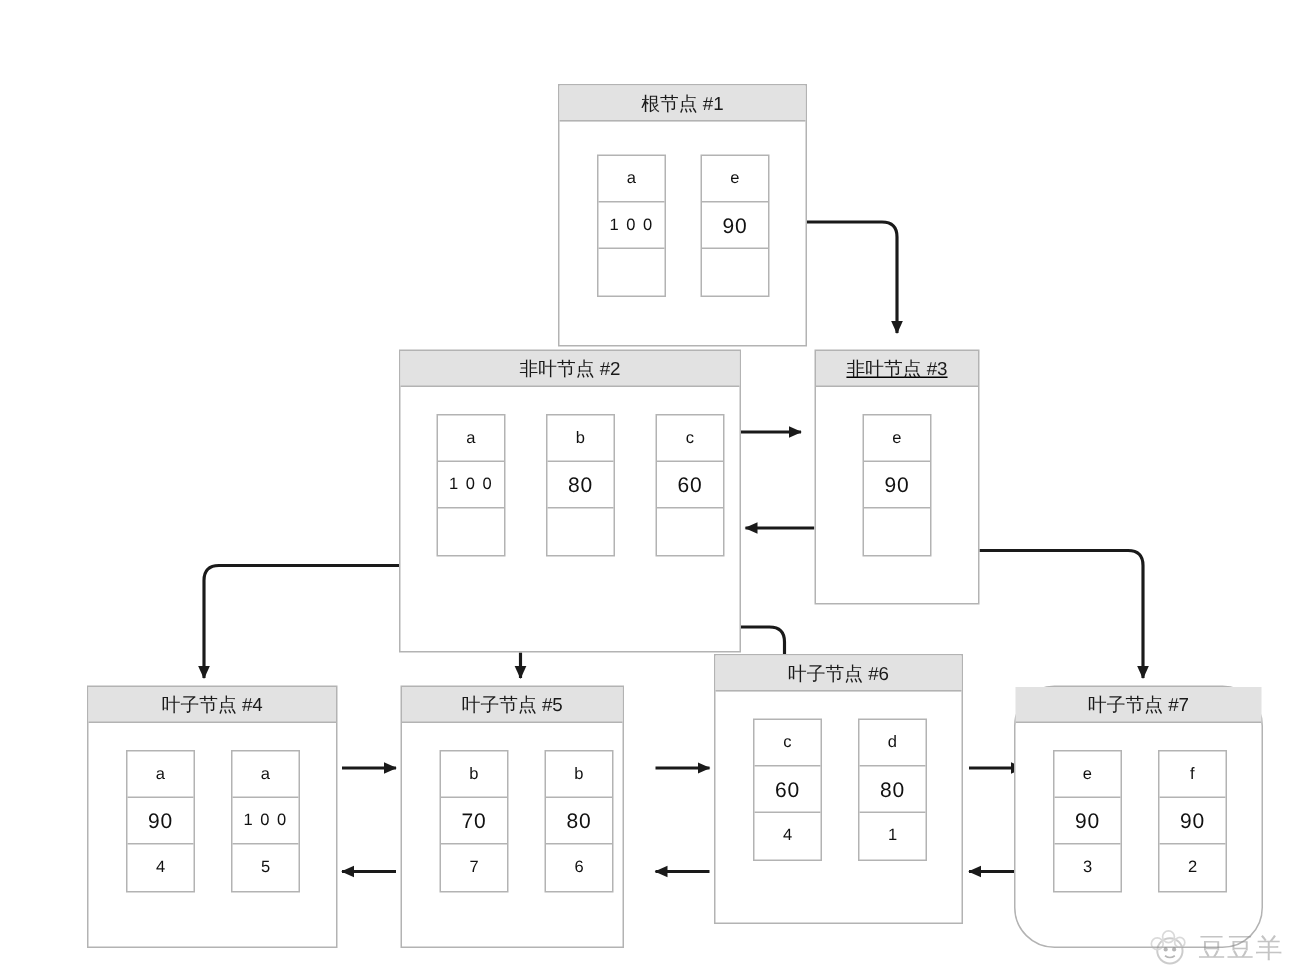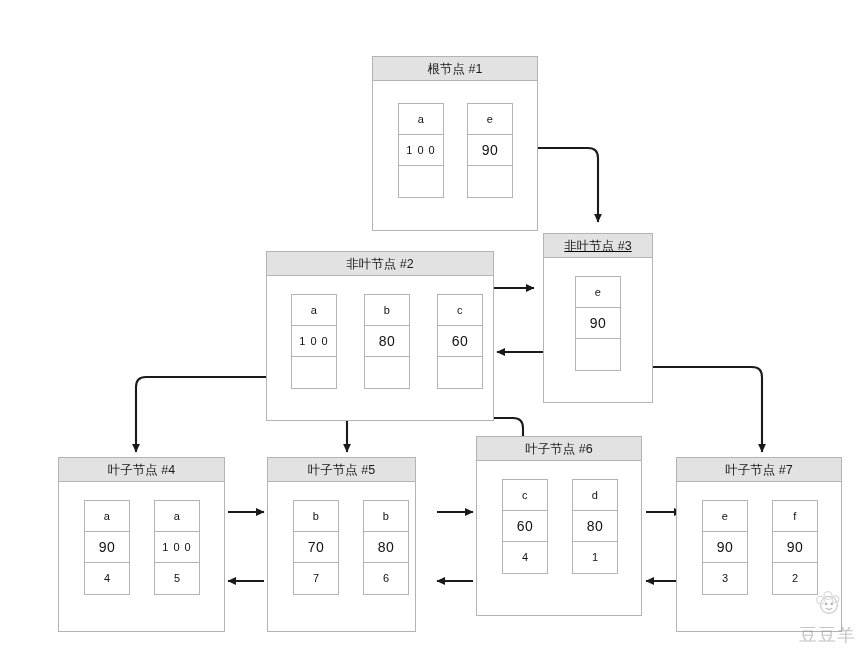--- a/index.html
+++ b/index.html
@@ -37,21 +37,20 @@
   .r.ptr{font-size:11px;}
 
   
   #links{position:absolute;left:0;top:0;width:864px;height:653px;pointer-events:none;}
 
   
   .watermark{
     position:absolute;right:8px;bottom:6px;
     display:flex;align-items:center;gap:5px;
     opacity:.5;
-    flex-direction:column;
   }
   .wm-face{width:30px;height:30px;}
   .wm-text{
     font-size:18px;color:#8a8a8a;letter-spacing:1px;
     font-family:"DejaVu Sans","Liberation Sans",sans-serif;
   }
 </style>
 </head>
 <body>
 
@@ -106,21 +105,21 @@
         <div class="r ptr"></div>
       </div>
       <div class="cell" style="left:94px;top:22px;">
         <div class="r key">e</div>
         <div class="r val">90</div>
         <div class="r ptr"></div>
       </div>
     </div>
   </div>
 
-  <div class="node" style="left:266px;top:251px;width:228px;height:170px;">
+  <div class="node" style="left:266px;top:233px;width:228px;height:202px;">
     <div class="node-title">非叶节点 #2</div>
     <div class="node-body">
       <div class="cell" style="left:24px;top:18px;">
         <div class="r key">a</div>
         <div class="r val small">1 0 0</div>
         <div class="r ptr"></div>
       </div>
       <div class="cell" style="left:97px;top:18px;">
         <div class="r key">b</div>
         <div class="r val">80</div>
@@ -186,21 +185,21 @@
         <div class="r ptr">4</div>
       </div>
       <div class="cell" style="left:95px;top:18px;">
         <div class="r key">d</div>
         <div class="r val">80</div>
         <div class="r ptr">1</div>
       </div>
     </div>
   </div>
 
-  <div class="node" style="left:676px;top:457px;width:166px;height:175px;">
+  <div class="node" style="left:676px;top:457px;width:166px;height:175px;border-radius:27px;">
     <div class="node-title">叶子节点 #7</div>
     <div class="node-body">
       <div class="cell" style="left:25px;top:18px;">
         <div class="r key">e</div>
         <div class="r val">90</div>
         <div class="r ptr">3</div>
       </div>
       <div class="cell" style="left:95px;top:18px;">
         <div class="r key">f</div>
         <div class="r val">90</div>

